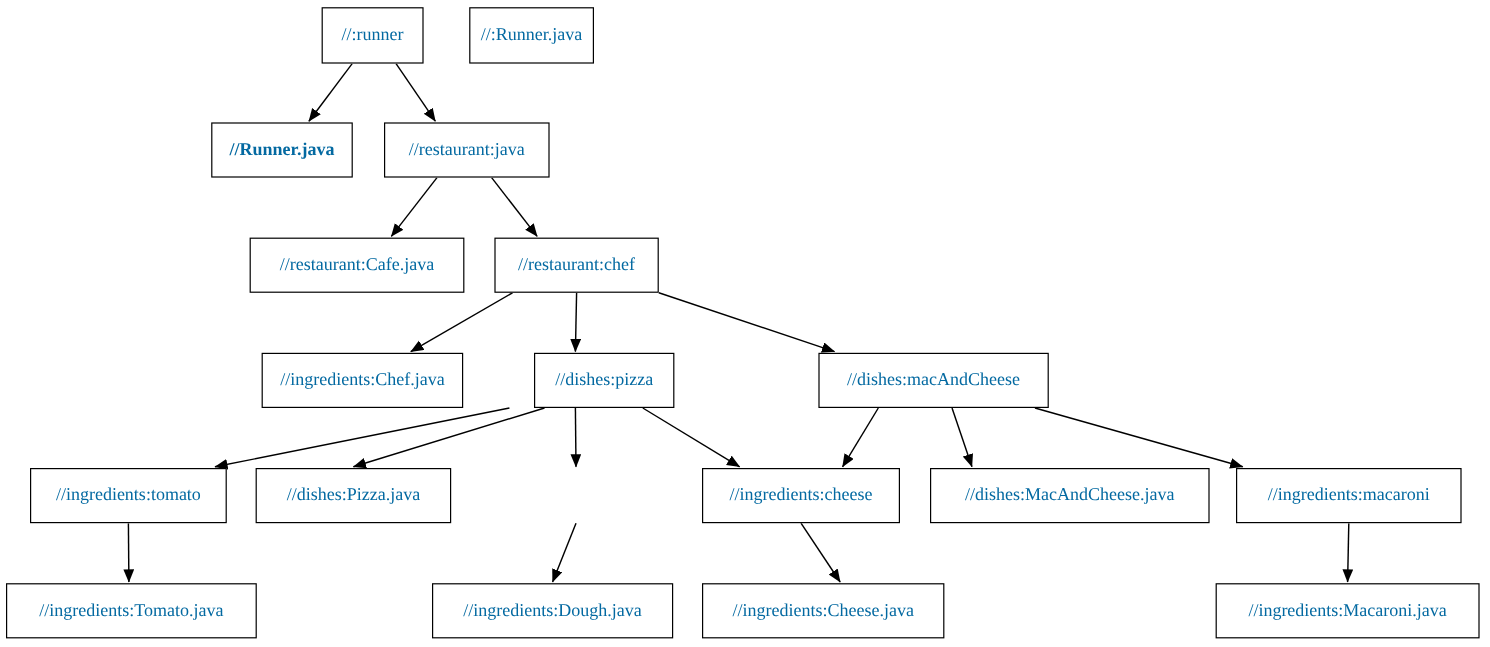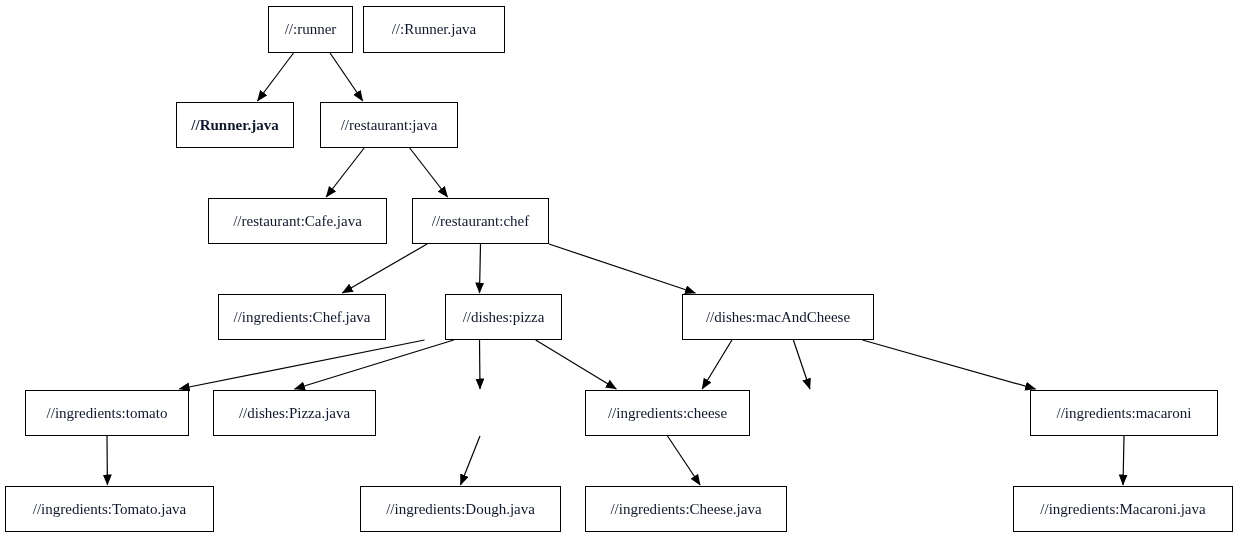--- a/index.html
+++ b/index.html
@@ -21,21 +21,21 @@
   }
   .node {
     position: absolute;
     box-sizing: border-box;
     background: #ffffff;
     border: 1.2px solid #000000;
     display: flex;
     align-items: center;
     justify-content: center;
     font-size: 15px;
-    color: #0f172a;
+    color: #0369a1;
     white-space: nowrap;
     line-height: 1;
   }
   .edge {
     stroke: #000000;
     stroke-width: 1.2;
     fill: none;
   }
 </style>
 </head>
@@ -62,29 +62,30 @@
       <line x1="731.92" y1="340" x2="702.15" y2="389" class="edge" stroke="#000000" marker-end="url(#arrowhead)"></line>
       <line x1="793.36" y1="340" x2="809.95" y2="389" class="edge" stroke="#000000" marker-end="url(#arrowhead)"></line>
       <line x1="862.48" y1="340" x2="1035.64" y2="389" class="edge" stroke="#000000" marker-end="url(#arrowhead)"></line>
       <line x1="107" y1="436" x2="107.41" y2="485" class="edge" stroke="#000000" marker-end="url(#arrowhead)"></line>
       <line x1="480" y1="436" x2="460.5" y2="485" class="edge" stroke="#000000" marker-end="url(#arrowhead)"></line>
       <line x1="667.5" y1="436" x2="700.14" y2="485" class="edge" stroke="#000000" marker-end="url(#arrowhead)"></line>
       <line x1="1124" y1="436" x2="1123" y2="485" class="edge" stroke="#000000" marker-end="url(#arrowhead)"></line>
     </svg>
 
 <div class="node" style="left: 268px; top: 6px; width: 85px; height: 47px; background: rgb(255, 255, 255); border-color: rgb(0, 0, 0);">//:runner</div>
-    <div class="node" style="left: 363px; top: 6px; width: 142px; height: 47px; background: rgb(255, 255, 255); border-color: rgb(0, 0, 0);">//:Runner.java</div>
+    <div class="node" style="left: 391px; top: 6px; width: 104px; height: 47px; background: rgb(255, 255, 255); border-color: rgb(0, 0, 0);">//:Runner.java</div>
     <div class="node" style="left: 176px; top: 102px; width: 118px; height: 46px; background: rgb(255, 255, 255); border-color: rgb(0, 0, 0); font-weight: bold;">//Runner.java</div>
     <div class="node" style="left: 320px; top: 102px; width: 138px; height: 46px; background: rgb(255, 255, 255); border-color: rgb(0, 0, 0);">//restaurant:java</div>
     <div class="node" style="left: 208px; top: 198px; width: 179px; height: 46px; background: rgb(255, 255, 255); border-color: rgb(0, 0, 0);">//restaurant:Cafe.java</div>
     <div class="node" style="left: 412px; top: 198px; width: 137px; height: 46px; background: rgb(255, 255, 255); border-color: rgb(0, 0, 0);">//restaurant:chef</div>
     <div class="node" style="left: 218px; top: 294px; width: 168px; height: 46px; background: rgb(255, 255, 255); border-color: rgb(0, 0, 0);">//ingredients:Chef.java</div>
     <div class="node" style="left: 421px; top: 294px; width: 117px; height: 46px; background: rgb(255, 255, 255); border-color: rgb(0, 0, 0); margin-left: 24px;">//dishes:pizza</div>
     <div class="node" style="left: 682px; top: 294px; width: 192px; height: 46px; background: rgb(255, 255, 255); border-color: rgb(0, 0, 0);">//dishes:macAndCheese</div>
     <div class="node" style="left: 213px; top: 390px; width: 163px; height: 46px; background: rgb(255, 255, 255); border-color: rgb(0, 0, 0);">//dishes:Pizza.java</div>
     <div class="node" style="left: 25px; top: 390px; width: 164px; height: 46px; background: rgb(255, 255, 255); border-color: rgb(0, 0, 0);">//ingredients:tomato</div>
     <div class="node" style="left: 585px; top: 390px; width: 165px; height: 46px; background: rgb(255, 255, 255); border-color: rgb(0, 0, 0);">//ingredients:cheese</div>
+    <div class="node" style="left: 775px; top: 390px; width: 233px; height: 46px; background: rgb(255, 255, 255); border-color: rgb(0, 0, 0);">//dishes:MacAndCheese.java</div>
     <div class="node" style="left: 1030px; top: 390px; width: 188px; height: 46px; background: rgb(255, 255, 255); border-color: rgb(0, 0, 0);">//ingredients:macaroni</div>
     <div class="node" style="left: 5px; top: 486px; width: 209px; height: 46px; background: rgb(255, 255, 255); border-color: rgb(0, 0, 0);">//ingredients:Tomato.java</div>
     <div class="node" style="left: 360px; top: 486px; width: 201px; height: 46px; background: rgb(255, 255, 255); border-color: rgb(0, 0, 0);">//ingredients:Dough.java</div>
     <div class="node" style="left: 585px; top: 486px; width: 202px; height: 46px; background: rgb(255, 255, 255); border-color: rgb(0, 0, 0);">//ingredients:Cheese.java</div>
     <div class="node" style="left: 1013px; top: 486px; width: 220px; height: 46px; background: rgb(255, 255, 255); border-color: rgb(0, 0, 0);">//ingredients:Macaroni.java</div>
   </div>
 
 </body></html>

